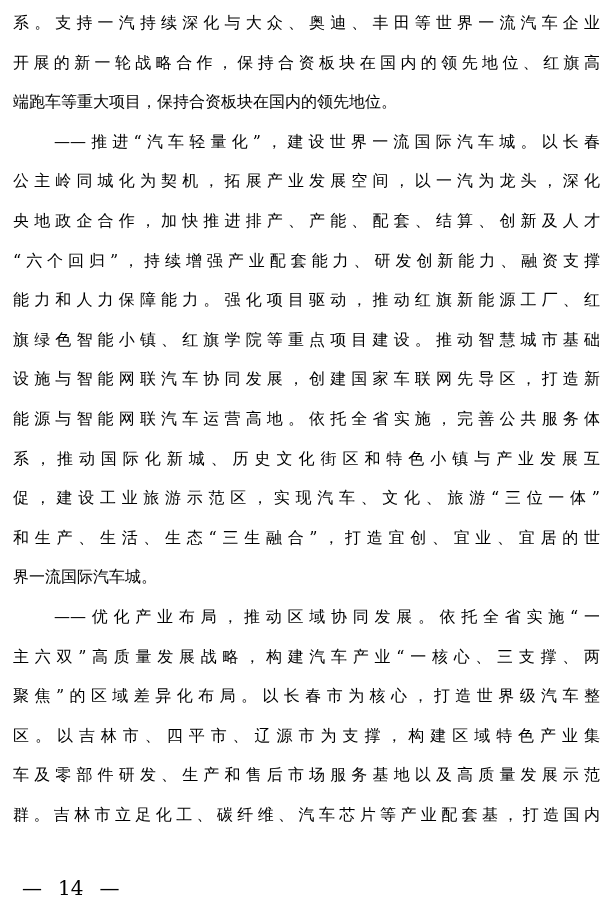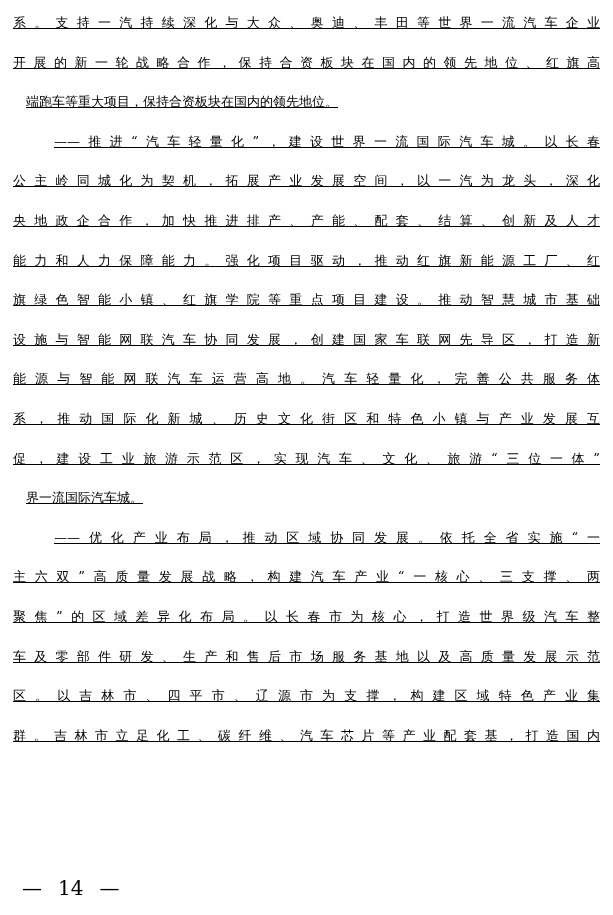--- a/index.html
+++ b/index.html
@@ -19,30 +19,29 @@
     background: #ffffff;
   }
   .doc-body {
     position: absolute;
     left: 13px;
     top: 3px;
     width: 587px;
   }
   .paragraph { margin: 0; padding: 0; }
   .line {
-    font-size: 13px;
+    font-size: 16px;
     height: 39.6px;
     line-height: 39.6px;
     text-align: justify;
     text-align-last: justify;
     overflow: hidden;
-    text-decoration: underline;
   }
   .line.indent { text-indent: 41px; }
-  .line.para-end { text-align-last: left; margin-left: 13px; }
+  .line.para-end { text-align-last: left; }
   .doc-footer {
     position: absolute;
     left: 22px;
     top: 877px;
     display: flex;
     align-items: baseline;
     gap: 16px;
     font-size: 20px;
     line-height: 22px;
   }
@@ -55,34 +54,36 @@
   <div class="doc-body" id="doc-body">
       <div class="paragraph">
         <div class="line">系。支持一汽持续深化与大众、奥迪、丰田等世界一流汽车企业</div>
         <div class="line">开展的新一轮战略合作，保持合资板块在国内的领先地位、红旗高</div>
         <div class="line para-end">端跑车等重大项目，保持合资板块在国内的领先地位。</div>
       </div>
       <div class="paragraph">
         <div class="line indent">——推进“汽车轻量化”，建设世界一流国际汽车城。以长春</div>
         <div class="line">公主岭同城化为契机，拓展产业发展空间，以一汽为龙头，深化</div>
         <div class="line">央地政企合作，加快推进排产、产能、配套、结算、创新及人才</div>
+        <div class="line">“六个回归”，持续增强产业配套能力、研发创新能力、融资支撑</div>
         <div class="line">能力和人力保障能力。强化项目驱动，推动红旗新能源工厂、红</div>
         <div class="line">旗绿色智能小镇、红旗学院等重点项目建设。推动智慧城市基础</div>
         <div class="line">设施与智能网联汽车协同发展，创建国家车联网先导区，打造新</div>
-        <div class="line">能源与智能网联汽车运营高地。汽车轻量化，完善公共服务体</div>
+        <div class="line">能源与智能网联汽车运营高地。依托全省实施，完善公共服务体</div>
         <div class="line">系，推动国际化新城、历史文化街区和特色小镇与产业发展互</div>
         <div class="line">促，建设工业旅游示范区，实现汽车、文化、旅游“三位一体”</div>
+        <div class="line">和生产、生活、生态“三生融合”，打造宜创、宜业、宜居的世</div>
         <div class="line para-end">界一流国际汽车城。</div>
       </div>
       <div class="paragraph">
         <div class="line indent">——优化产业布局，推动区域协同发展。依托全省实施“一</div>
         <div class="line">主六双”高质量发展战略，构建汽车产业“一核心、三支撑、两</div>
         <div class="line">聚焦”的区域差异化布局。以长春市为核心，打造世界级汽车整</div>
+        <div class="line">区。以吉林市、四平市、辽源市为支撑，构建区域特色产业集</div>
         <div class="line">车及零部件研发、生产和售后市场服务基地以及高质量发展示范</div>
-        <div class="line">区。以吉林市、四平市、辽源市为支撑，构建区域特色产业集</div>
         <div class="line">群。吉林市立足化工、碳纤维、汽车芯片等产业配套基，打造国内</div>
       </div>
     </div>
   <div class="doc-footer">
     <span class="footer-dash">—</span>
     <span class="footer-num">14</span>
     <span class="footer-dash">—</span>
   </div>
 </div>
 

